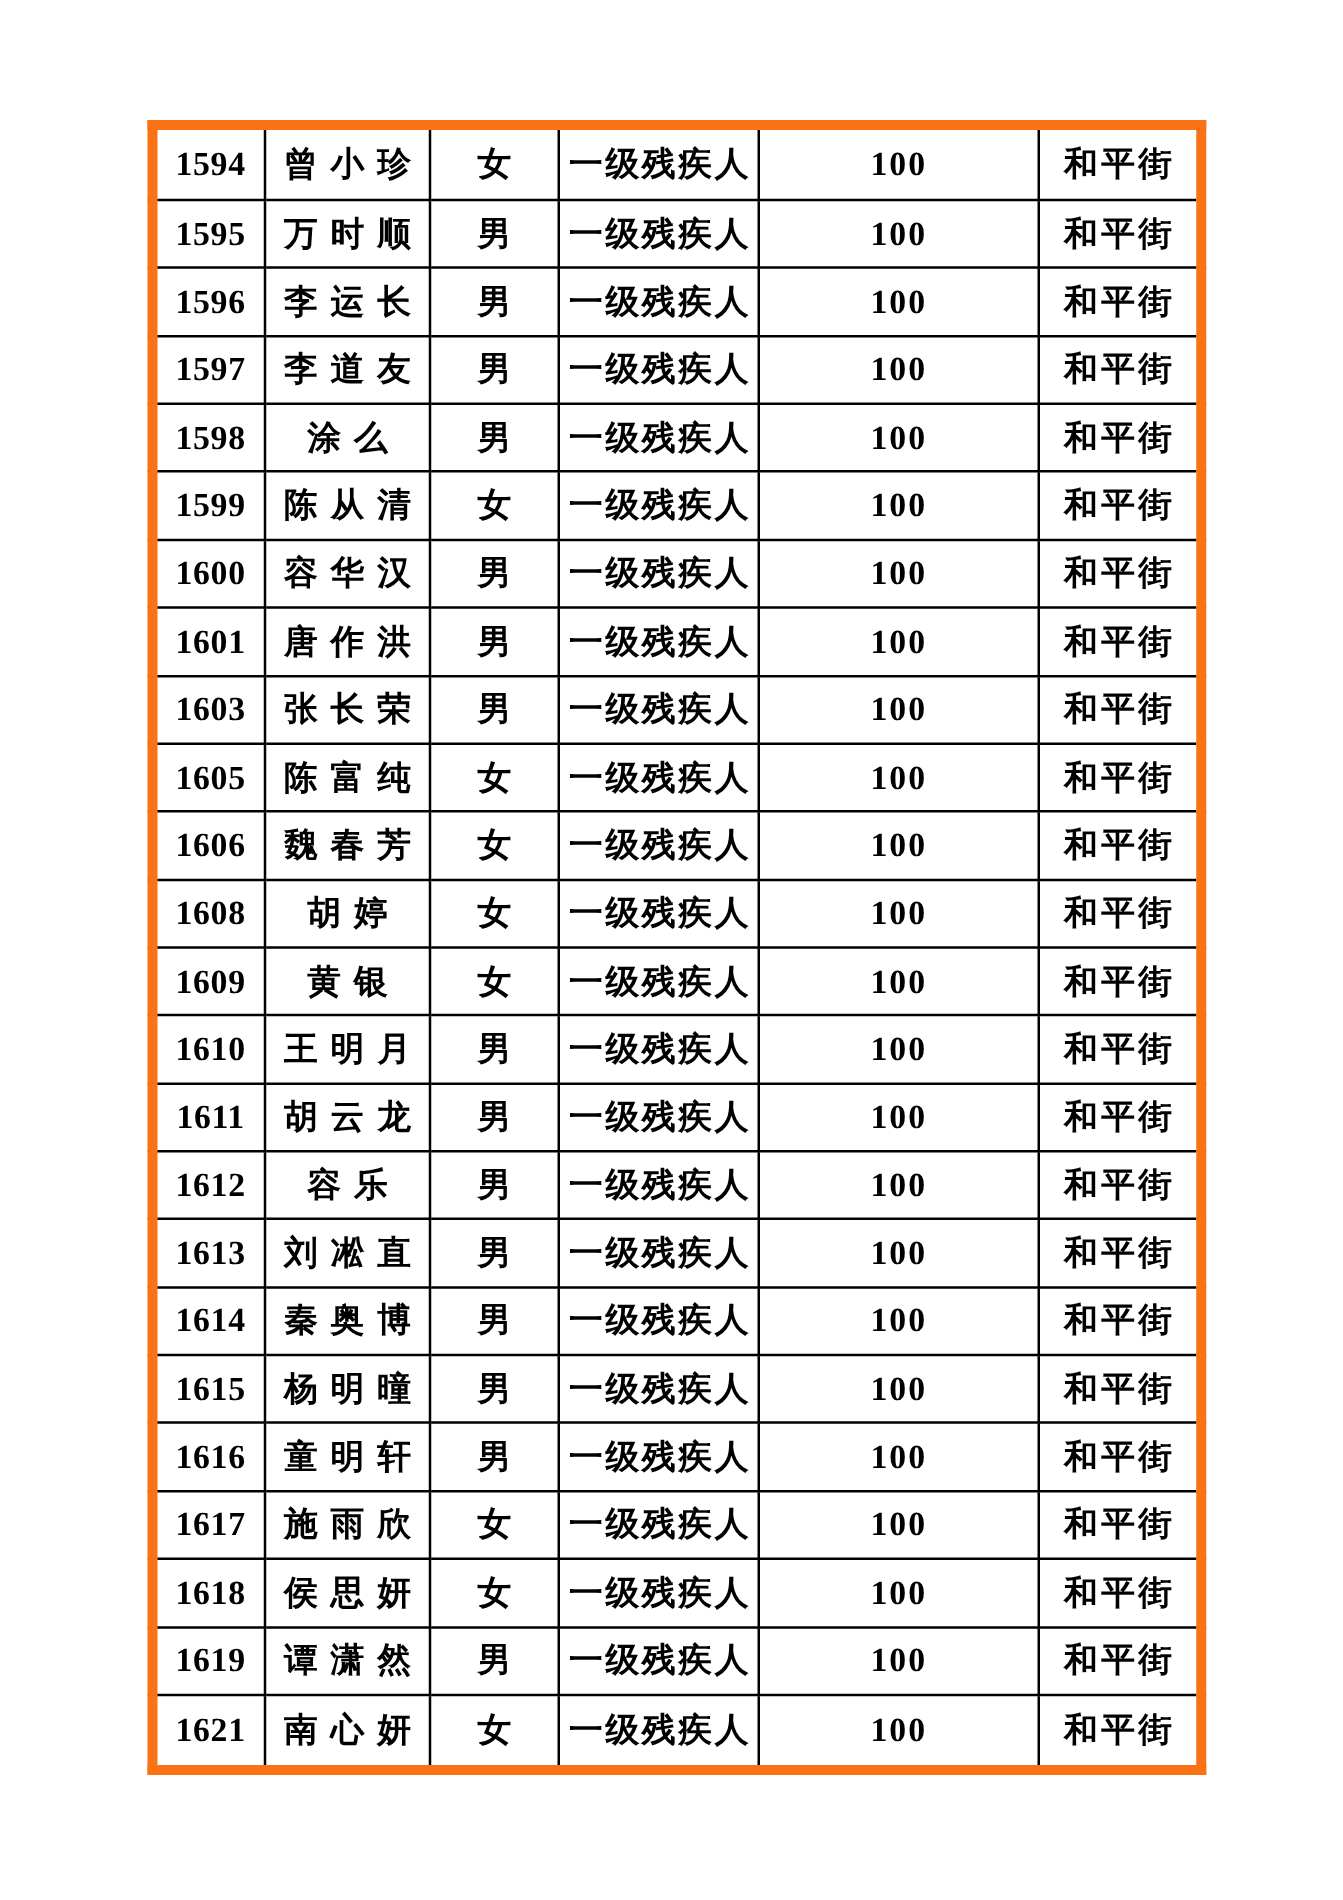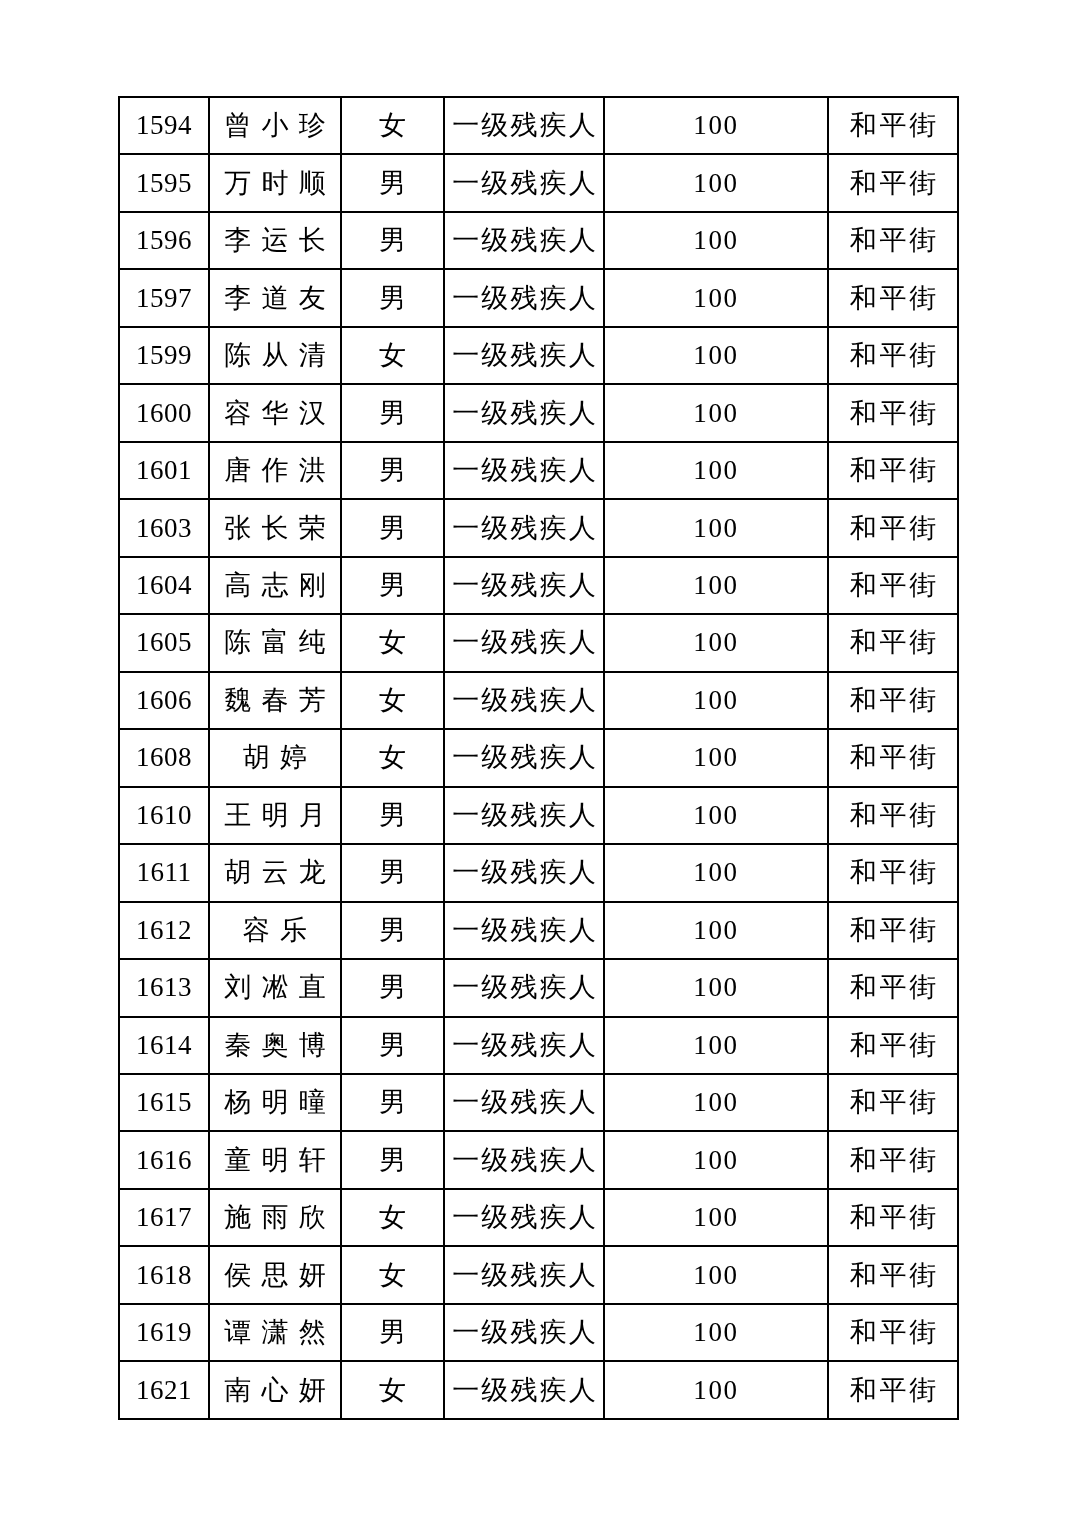--- a/index.html
+++ b/index.html
@@ -17,21 +17,22 @@
     overflow: hidden;
   }
   table.roster {
     position: absolute;
     left: 118px;
     top: 96px;
     width: 839px;
     height: 1324px;
     border-collapse: collapse;
     table-layout: fixed;
-    border: 2px solid #f97316;
+    border: 8px solid #f97316;
+    font-weight: bold;
   }
   table.roster td {
     border: 2px solid #000000;
     text-align: center;
     vertical-align: middle;
     font-size: 27px;
     line-height: 1;
     padding: 0;
     overflow: hidden;
     white-space: nowrap;
@@ -100,20 +101,28 @@
         </tr>
         <tr>
           <td class="c-no">1597</td>
           <td class="c-name">李道友</td>
           <td class="c-gender">男</td>
           <td class="c-category">一级残疾人</td>
           <td class="c-amount">100</td>
           <td class="c-street">和平街</td>
         </tr>
         <tr>
+          <td class="c-no">1598</td>
+          <td class="c-name">涂么</td>
+          <td class="c-gender">男</td>
+          <td class="c-category">一级残疾人</td>
+          <td class="c-amount">100</td>
+          <td class="c-street">和平街</td>
+        </tr>
+        <tr>
           <td class="c-no">1599</td>
           <td class="c-name">陈从清</td>
           <td class="c-gender">女</td>
           <td class="c-category">一级残疾人</td>
           <td class="c-amount">100</td>
           <td class="c-street">和平街</td>
         </tr>
         <tr>
           <td class="c-no">1600</td>
           <td class="c-name">容华汉</td>
@@ -132,46 +141,46 @@
         </tr>
         <tr>
           <td class="c-no">1603</td>
           <td class="c-name">张长荣</td>
           <td class="c-gender">男</td>
           <td class="c-category">一级残疾人</td>
           <td class="c-amount">100</td>
           <td class="c-street">和平街</td>
         </tr>
         <tr>
-          <td class="c-no">1604</td>
-          <td class="c-name">高志刚</td>
-          <td class="c-gender">男</td>
-          <td class="c-category">一级残疾人</td>
-          <td class="c-amount">100</td>
-          <td class="c-street">和平街</td>
-        </tr>
-        <tr>
           <td class="c-no">1605</td>
           <td class="c-name">陈富纯</td>
           <td class="c-gender">女</td>
           <td class="c-category">一级残疾人</td>
           <td class="c-amount">100</td>
           <td class="c-street">和平街</td>
         </tr>
         <tr>
           <td class="c-no">1606</td>
           <td class="c-name">魏春芳</td>
           <td class="c-gender">女</td>
           <td class="c-category">一级残疾人</td>
           <td class="c-amount">100</td>
           <td class="c-street">和平街</td>
         </tr>
         <tr>
           <td class="c-no">1608</td>
           <td class="c-name">胡婷</td>
+          <td class="c-gender">女</td>
+          <td class="c-category">一级残疾人</td>
+          <td class="c-amount">100</td>
+          <td class="c-street">和平街</td>
+        </tr>
+        <tr>
+          <td class="c-no">1609</td>
+          <td class="c-name">黄银</td>
           <td class="c-gender">女</td>
           <td class="c-category">一级残疾人</td>
           <td class="c-amount">100</td>
           <td class="c-street">和平街</td>
         </tr>
         <tr>
           <td class="c-no">1610</td>
           <td class="c-name">王明月</td>
           <td class="c-gender">男</td>
           <td class="c-category">一级残疾人</td>

